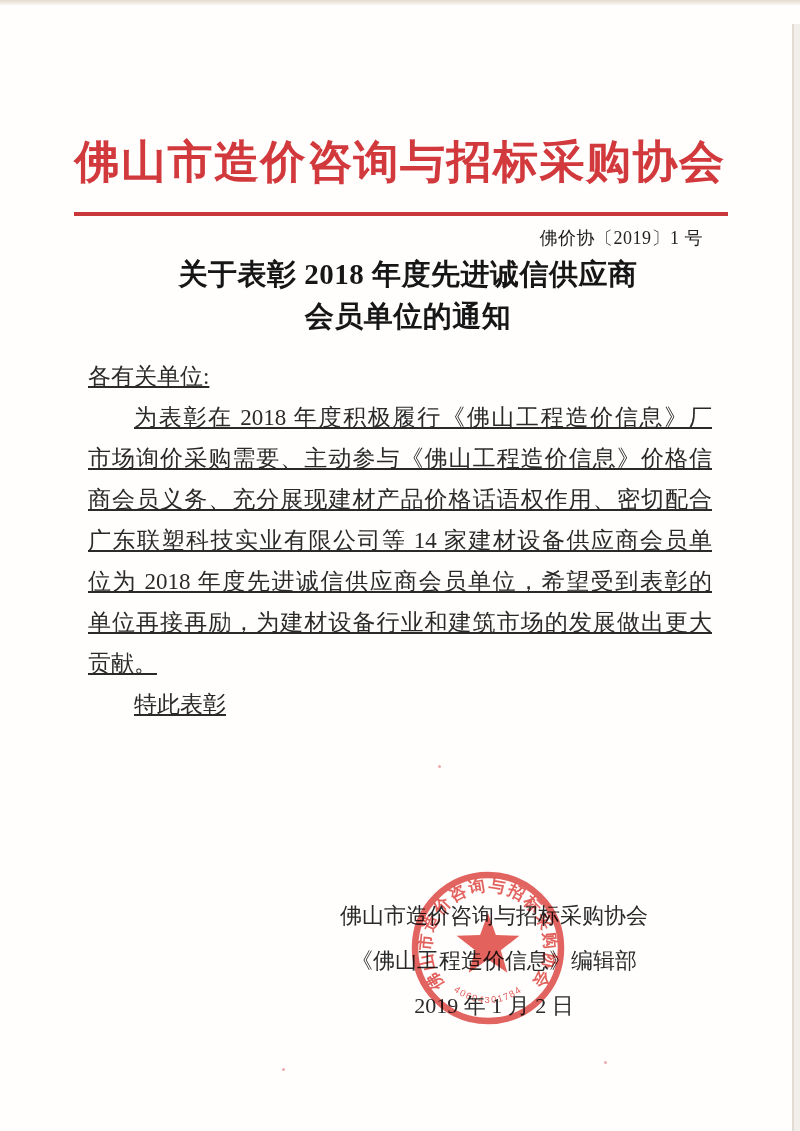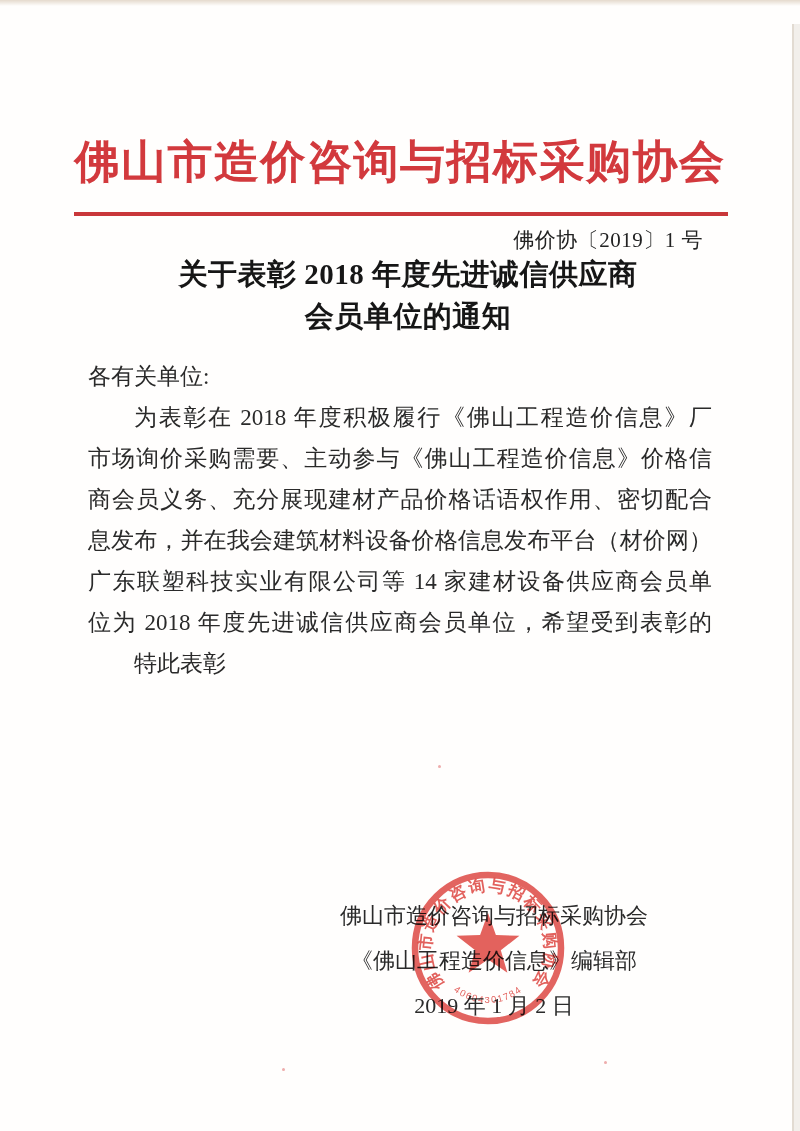--- a/index.html
+++ b/index.html
@@ -14,26 +14,26 @@
     background:linear-gradient(#e5dacd,#fffefd);}
   .scan-right-line{position:absolute;top:24px;left:792px;width:2px;height:1107px;background:#e2dbd2;}
   .scan-right-shade{position:absolute;top:24px;left:794px;width:6px;height:1107px;background:#f2efeb;}
   .speck{position:absolute;width:3px;height:3px;border-radius:50%;background:#e06a6a;opacity:.55;}
 
   .letterhead{
     position:absolute;left:0;top:132px;width:800px;text-align:center;
     font-size:45px;font-weight:700;letter-spacing:1.5px;white-space:nowrap;
   }
   .red-rule{position:absolute;left:74px;top:212px;width:654px;height:4px;}
-  .doc-number{position:absolute;top:226px;right:97px;font-size:21px;letter-spacing:.5px;white-space:nowrap;color:#222;}
+  .doc-number{position:absolute;top:226px;right:97px;font-size:18px;letter-spacing:.5px;white-space:nowrap;color:#222;}
   .doc-title{position:absolute;left:0;top:253px;width:800px;text-align:center;
     font-size:29px;font-weight:700;line-height:42px;color:#161616;letter-spacing:.5px;padding-left:8px;}
 
   .body-block{position:absolute;left:88px;top:356px;width:624px;font-size:23px;line-height:41px;color:#2a2a2a;}
-  .bline{height:41px;white-space:nowrap;}
+  .bline{height:41px;white-space:nowrap;text-decoration:underline;}
   .bline.justify{white-space:normal;text-align:justify;text-align-last:justify;}
   .bline.indent{padding-left:46px;}
   .bline.indent.justify{width:578px;}
 
   .sig-block{position:absolute;left:294px;top:893px;width:400px;text-align:center;
     font-size:22px;line-height:45px;color:#2a2a2a;}
   .sig-line{white-space:nowrap;}
 
   .seal{position:absolute;left:408px;top:868px;width:160px;height:160px;
     mix-blend-mode:multiply;opacity:.92;}
@@ -56,23 +56,24 @@
 <div class="doc-title">
   <div>关于表彰 2018 年度先进诚信供应商</div>
   <div>会员单位的通知</div>
 </div>
 
 <div class="body-block">
   <div class="bline">各有关单位:</div>
   <div class="bline indent justify">为表彰在 2018 年度积极履行《佛山工程造价信息》厂</div>
   <div class="bline justify">市场询价采购需要、主动参与《佛山工程造价信息》价格信</div>
   <div class="bline justify">商会员义务、充分展现建材产品价格话语权作用、密切配合</div>
-  <div class="bline justify">息发布，并在我会建筑材料设备价格信息发布平台（材价网）</div>
   <div class="bline justify">广东联塑科技实业有限公司等 14 家建材设备供应商会员单</div>
   <div class="bline justify">位为 2018 年度先进诚信供应商会员单位，希望受到表彰的</div>
+  <div class="bline justify">单位再接再励，为建材设备行业和建筑市场的发展做出更大</div>
+  <div class="bline">贡献。</div>
   <div class="bline indent">特此表彰</div>
 </div>
 
 <div class="sig-block">
   <div class="sig-line">佛山市造价咨询与招标采购协会</div>
   <div class="sig-line">《佛山工程造价信息》编辑部</div>
   <div class="sig-line">2019 年 1 月 2 日</div>
 </div>
 
 <svg class="seal" viewBox="0 0 160 160">

